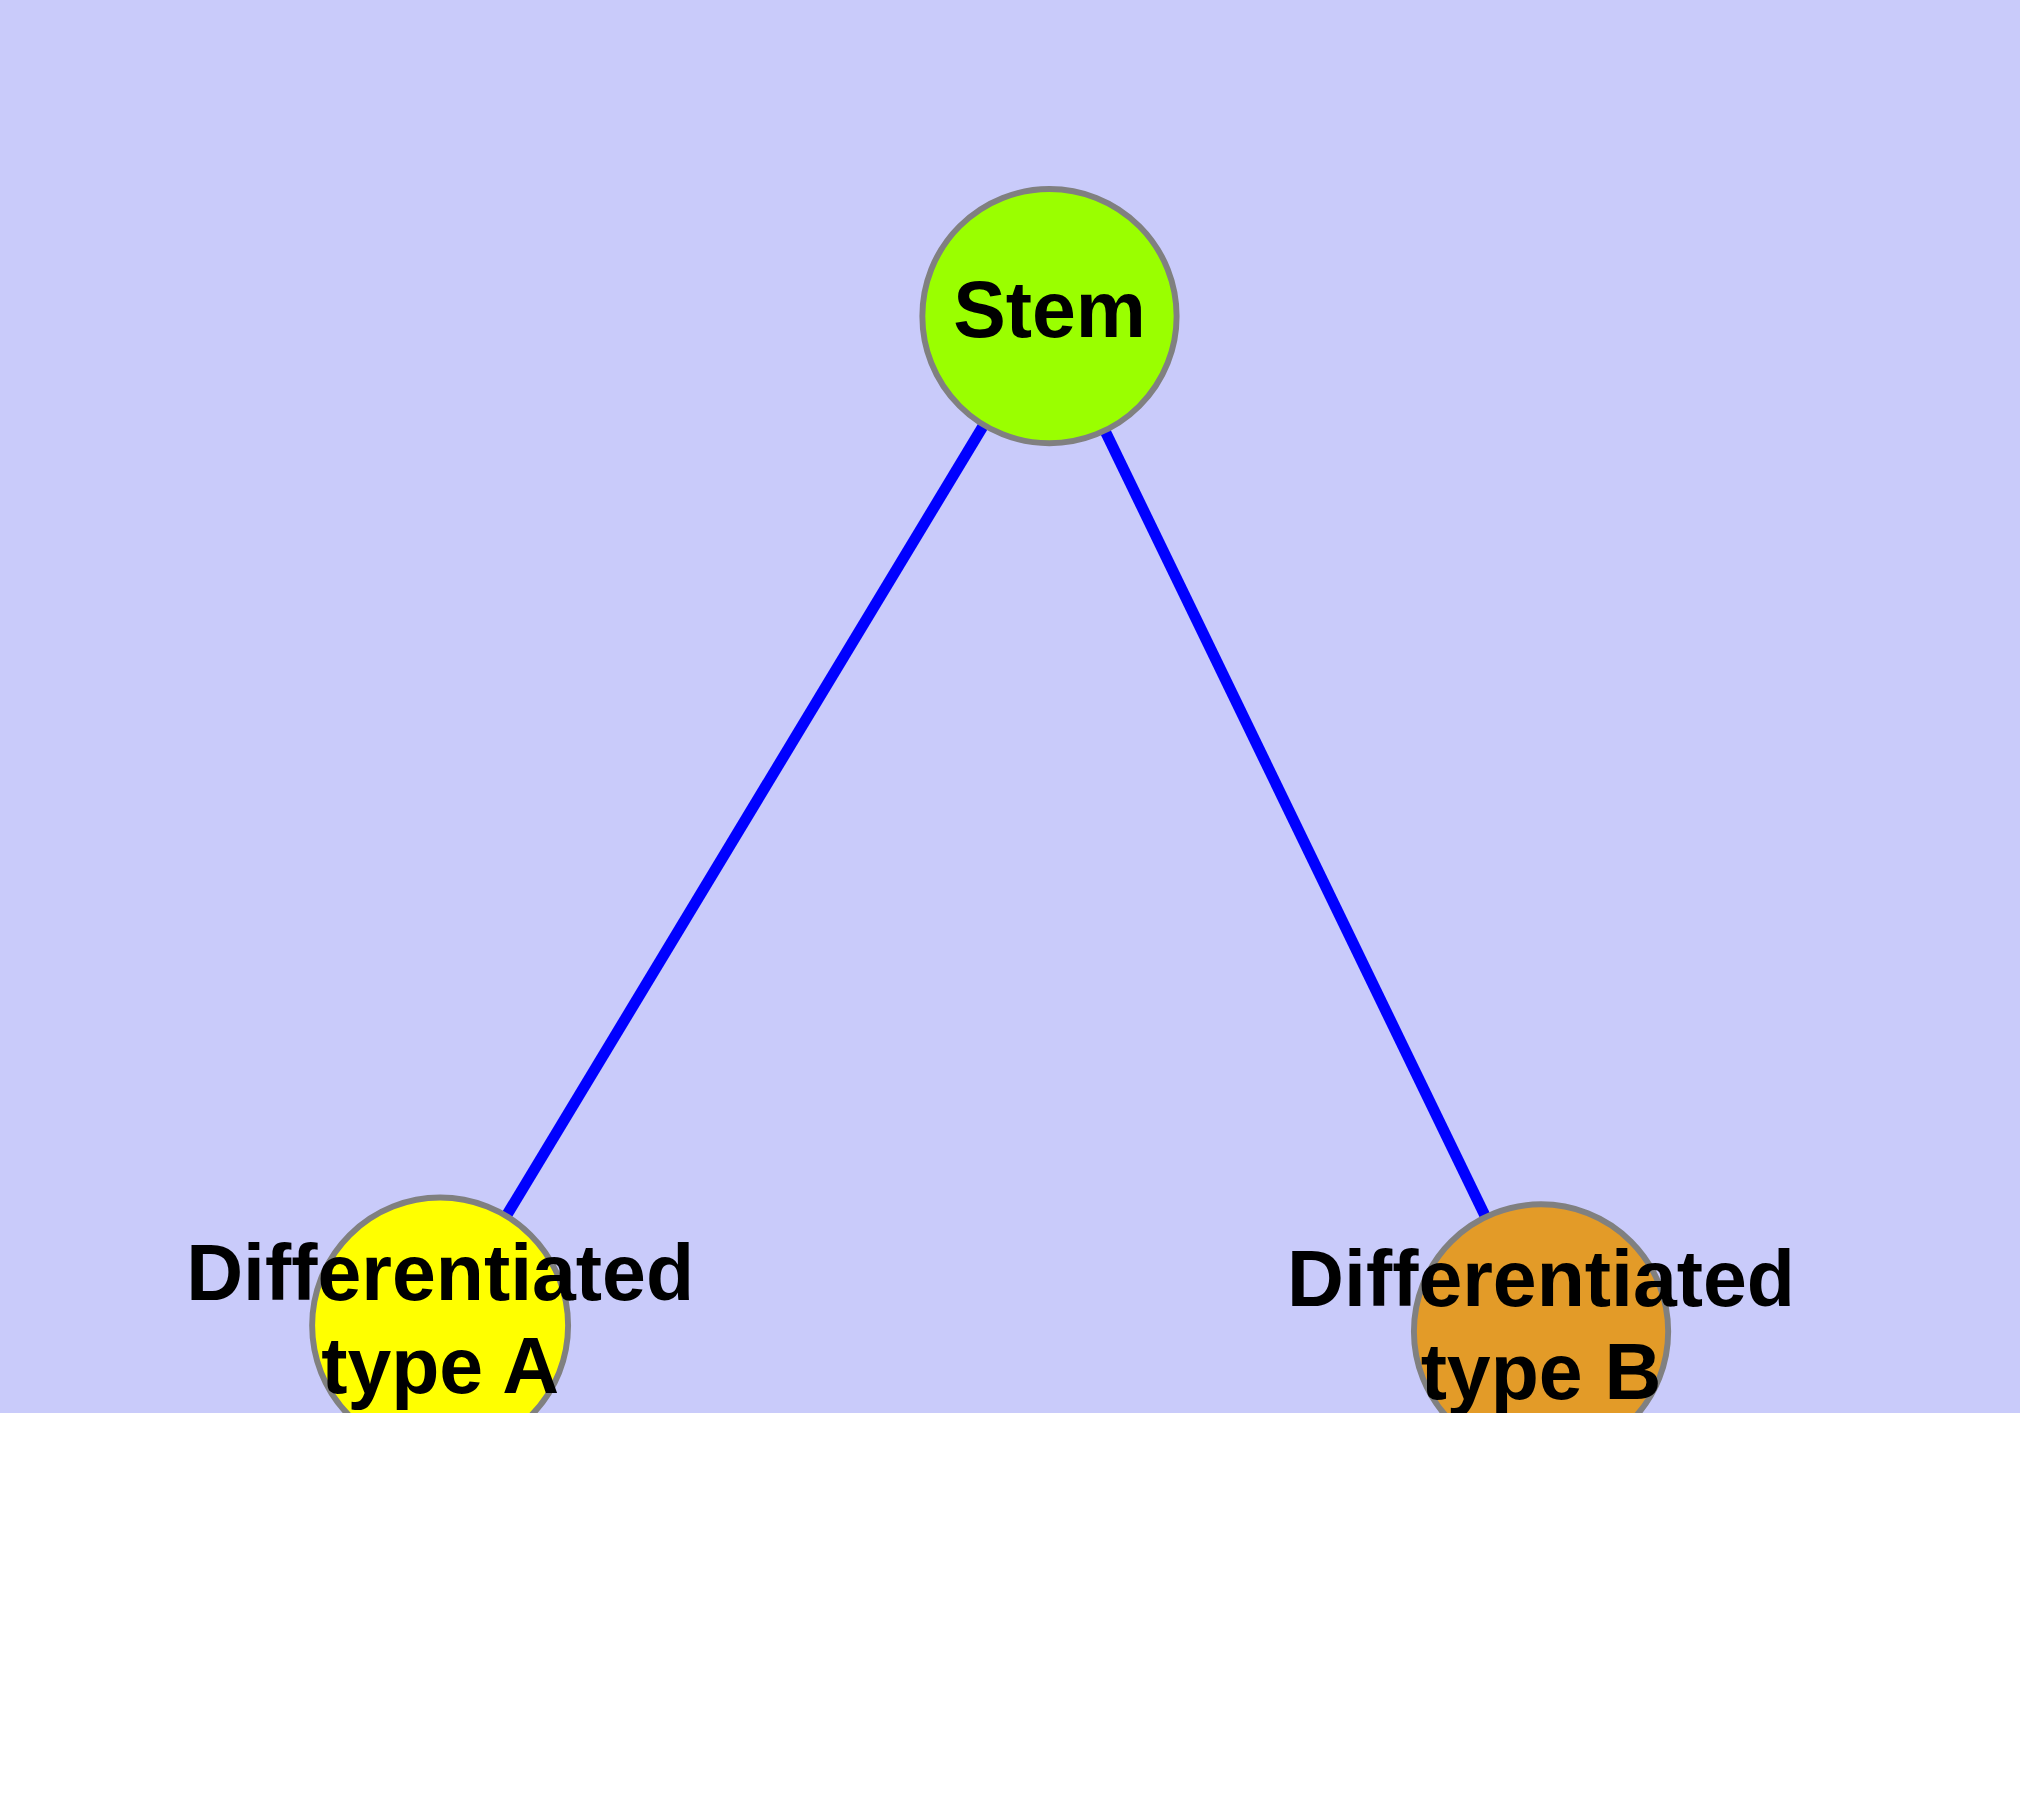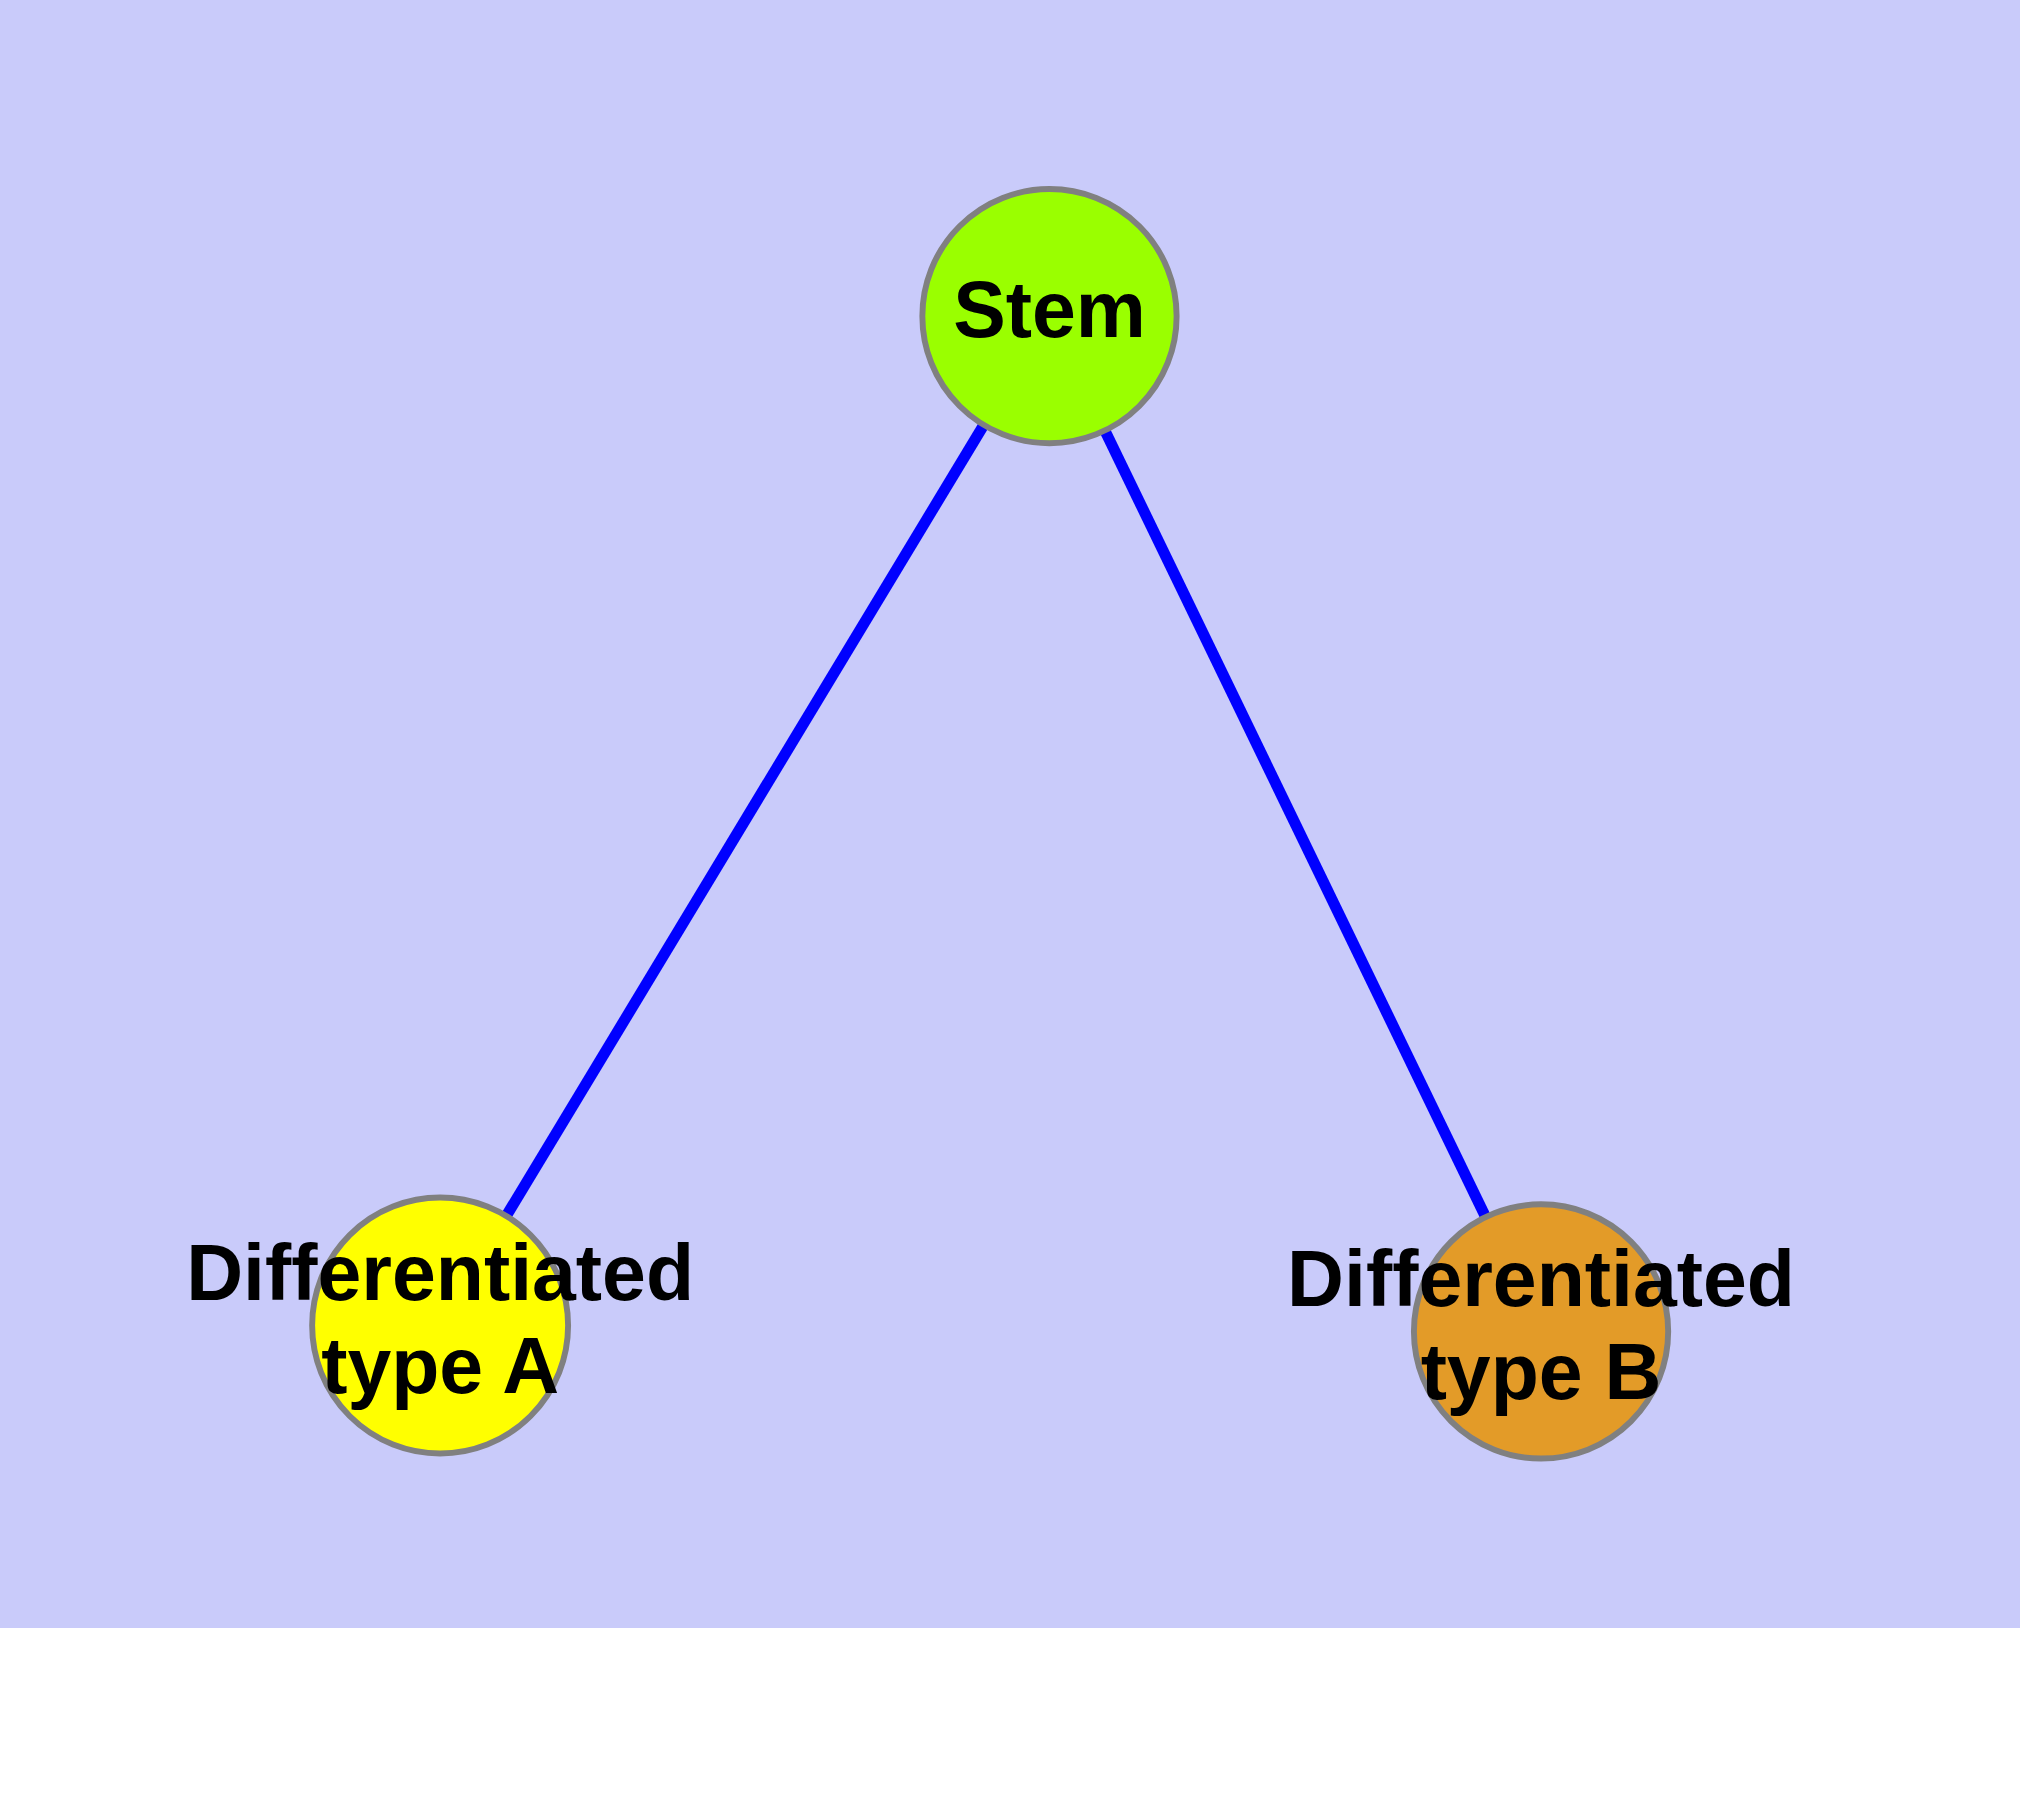--- a/index.html
+++ b/index.html
@@ -31,21 +31,21 @@
     fill: #000000;
     font-family: "Liberation Sans", sans-serif;
     dominant-baseline: middle;
     text-anchor: middle;
     paint-order: normal;
   }
 </style>
 </head>
 <body>
 
-<div id="canvas" style="width: 2021px; height: 1628px; background: rgb(201, 203, 250);">
+<div id="canvas" style="width: 2021px; height: 1413px; background: rgb(201, 203, 250);">
   <svg id="graph-svg" viewBox="0 0 2384 2138">
 
     <rect id="bg-rect" x="0" y="0" width="2384" height="2138" fill="#c9cbfa"></rect>
 
     <g id="edges-group">
       <line id="edge-0" x1="1238" y1="373" x2="519" y2="1564" stroke="#0000ff" stroke-width="13" stroke-linecap="butt"></line>
       <line id="edge-1" x1="1238" y1="373" x2="1818" y2="1571" stroke="#0000ff" stroke-width="13" stroke-linecap="butt"></line>
     </g>
 
     <g id="nodes-group">

